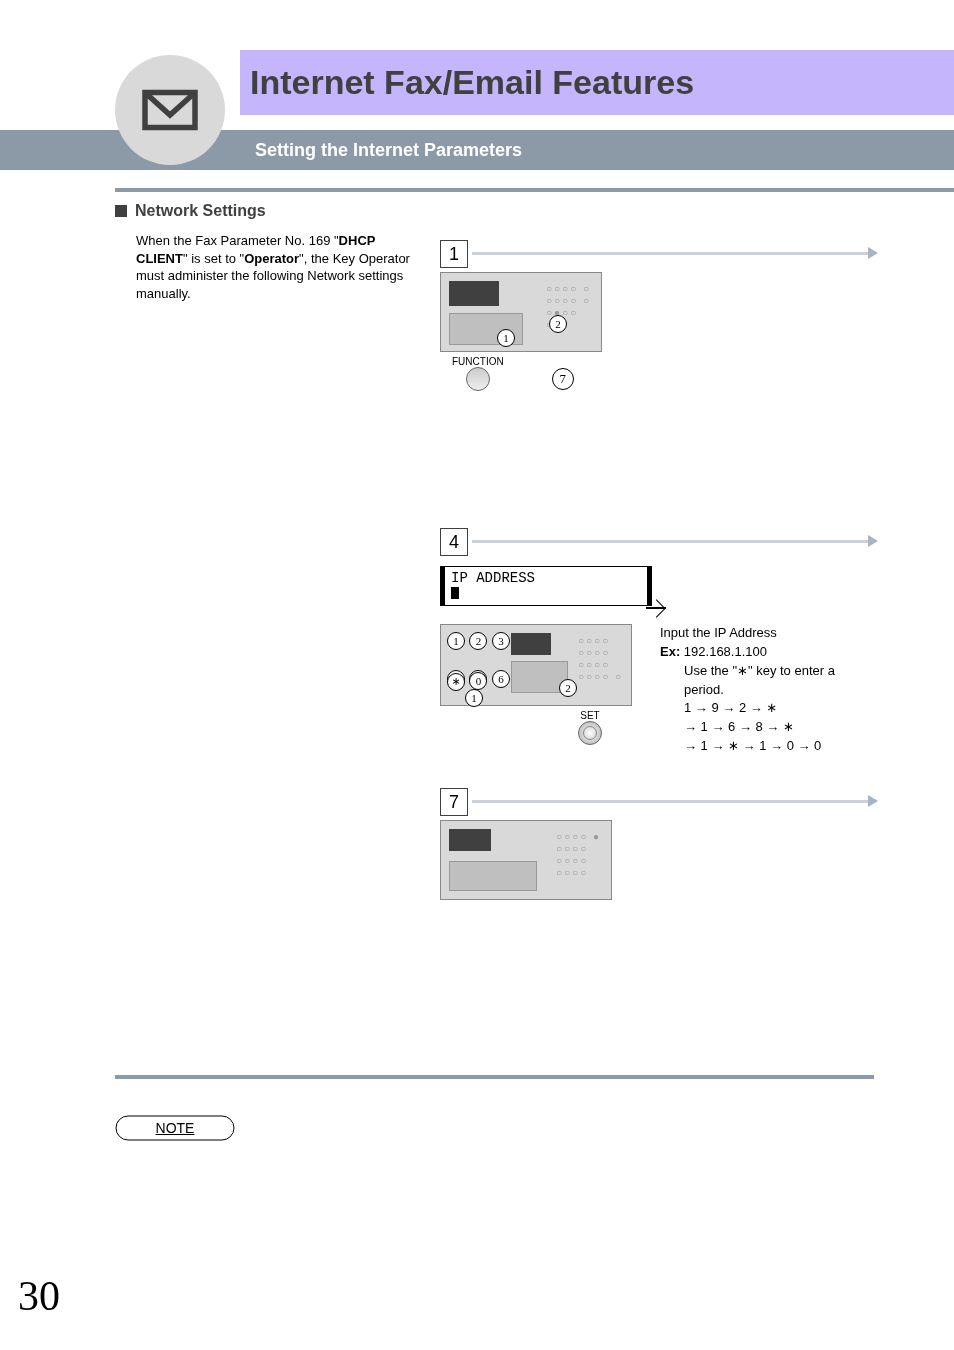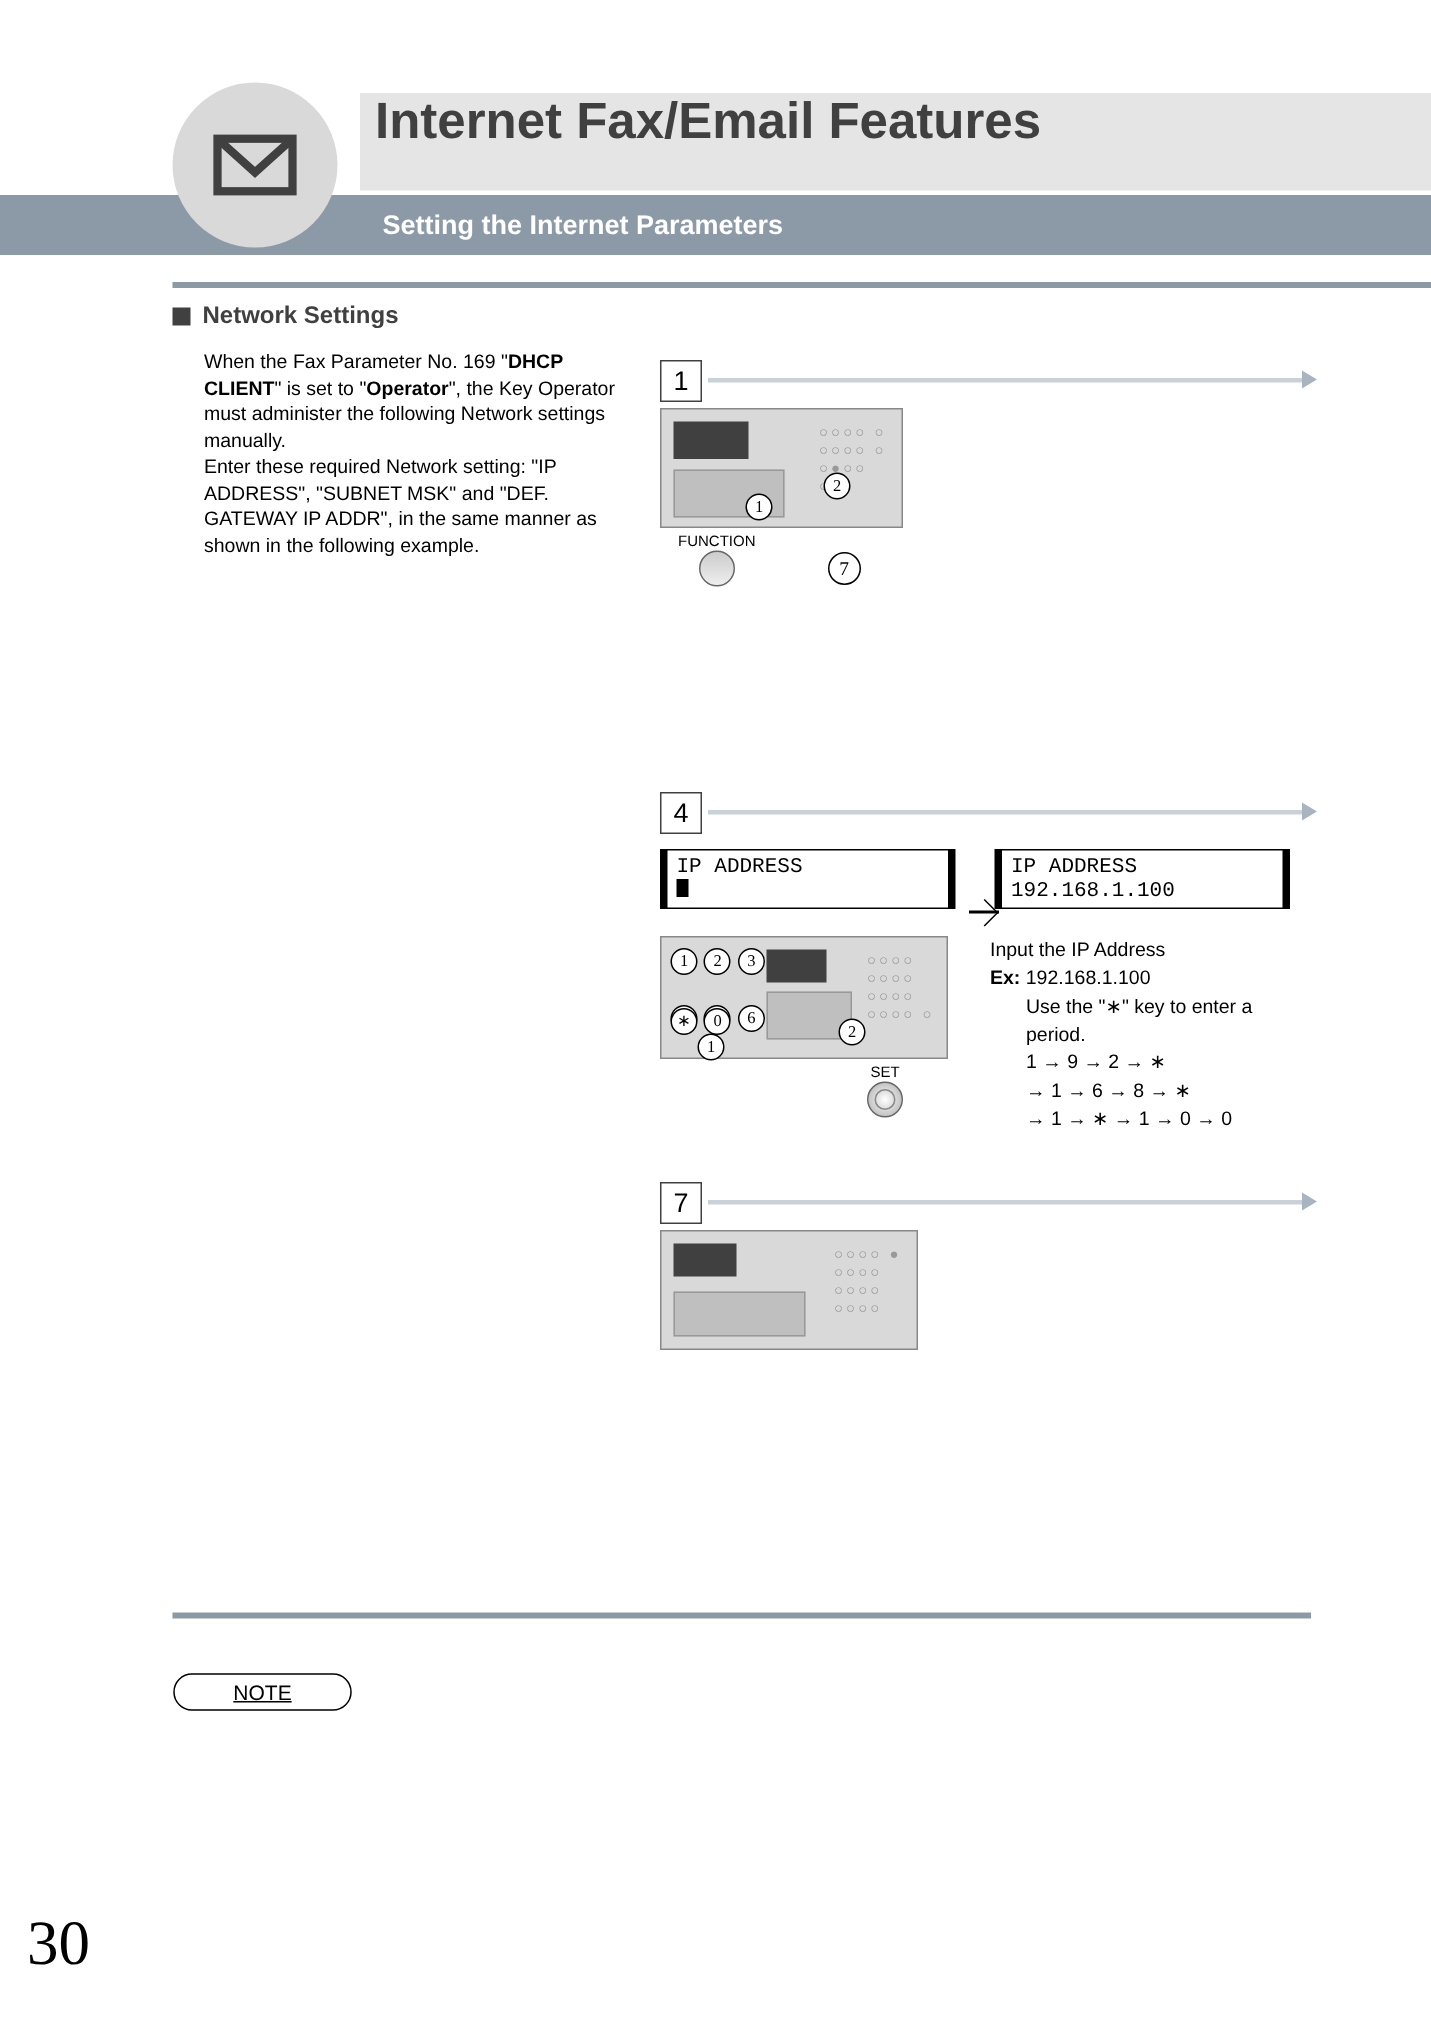--- a/index.html
+++ b/index.html
@@ -23,25 +23,26 @@
     display: flex;
     align-items: center;
     justify-content: center;
     z-index: 5;
   }
   .circle-icon svg { width: 60px; height: 60px; }
   .title-bar {
     position: absolute;
     left: 240px;
     right: 0;
-    top: 62px;
+    top: 50px;
     height: 65px;
-    background: #e5e5e5;
+    background: #c4b5fd;
     z-index: 3;
     display: flex;
+    align-items: center;
   }
   .title-bar h1 {
     margin: 0 0 0 10px;
     font-size: 34px;
     font-weight: bold;
     color: #404040;
   }
   .subtitle-bar {
     position: absolute;
     left: 0;
@@ -244,21 +245,20 @@
 <div class="section">
   <div class="sect-row">
     <div class="sq"></div>
     <div class="sect-title">Network Settings</div>
   </div>
 </div>
 
 <div class="body-col">
   <span>When the Fax Parameter No. 169 "</span><b>DHCP CLIENT</b><span>" is set to "</span><b>Operator</b><span>", the Key Operator must administer the following Network settings manually.</span>
   <br>
-  <span>Enter these required Network setting: "IP ADDRESS", "SUBNET MSK" and "DEF. GATEWAY IP ADDR", in the same manner as shown in the following example.</span>
 </div>
 
 <div class="step1">
   <div class="flow-line"></div>
   <div class="num-box">1</div>
   <div style="margin-top:6px;">
     <div class="panel" style="width:160px; height:78px;">
       <div class="scr"></div>
       <div class="kbd" style="width:72px; height:30px;"></div>
       <div class="dots">○○○○ ○<br>○○○○ ○<br>○●○○<br>○○</div>
@@ -279,22 +279,20 @@
 </div>
 
 <div class="step4">
   <div class="flow-line"></div>
   <div class="num-box">4</div>
 
   <div style="position:relative; margin-top:18px;">
     <div style="display:flex; gap:26px; position:relative;">
       <div class="lcd"><span>IP ADDRESS</span>
 <span class="cursor-blk"></span></div>
-      <div class="lcd"><span>IP ADDRESS</span>
-<span>192.168.1.100</span></div>
       <div class="arrow-line-join"></div>
       <div class="arrow-join"></div>
     </div>
 
     <div class="step4-grid">
       <div>
         <div class="panel" style="width:190px; height:80px; margin-top:0;">
           <div style="position:absolute; left:6px; top:6px;">
             <span class="circ-num">1</span>
             <span class="circ-num">2</span>

